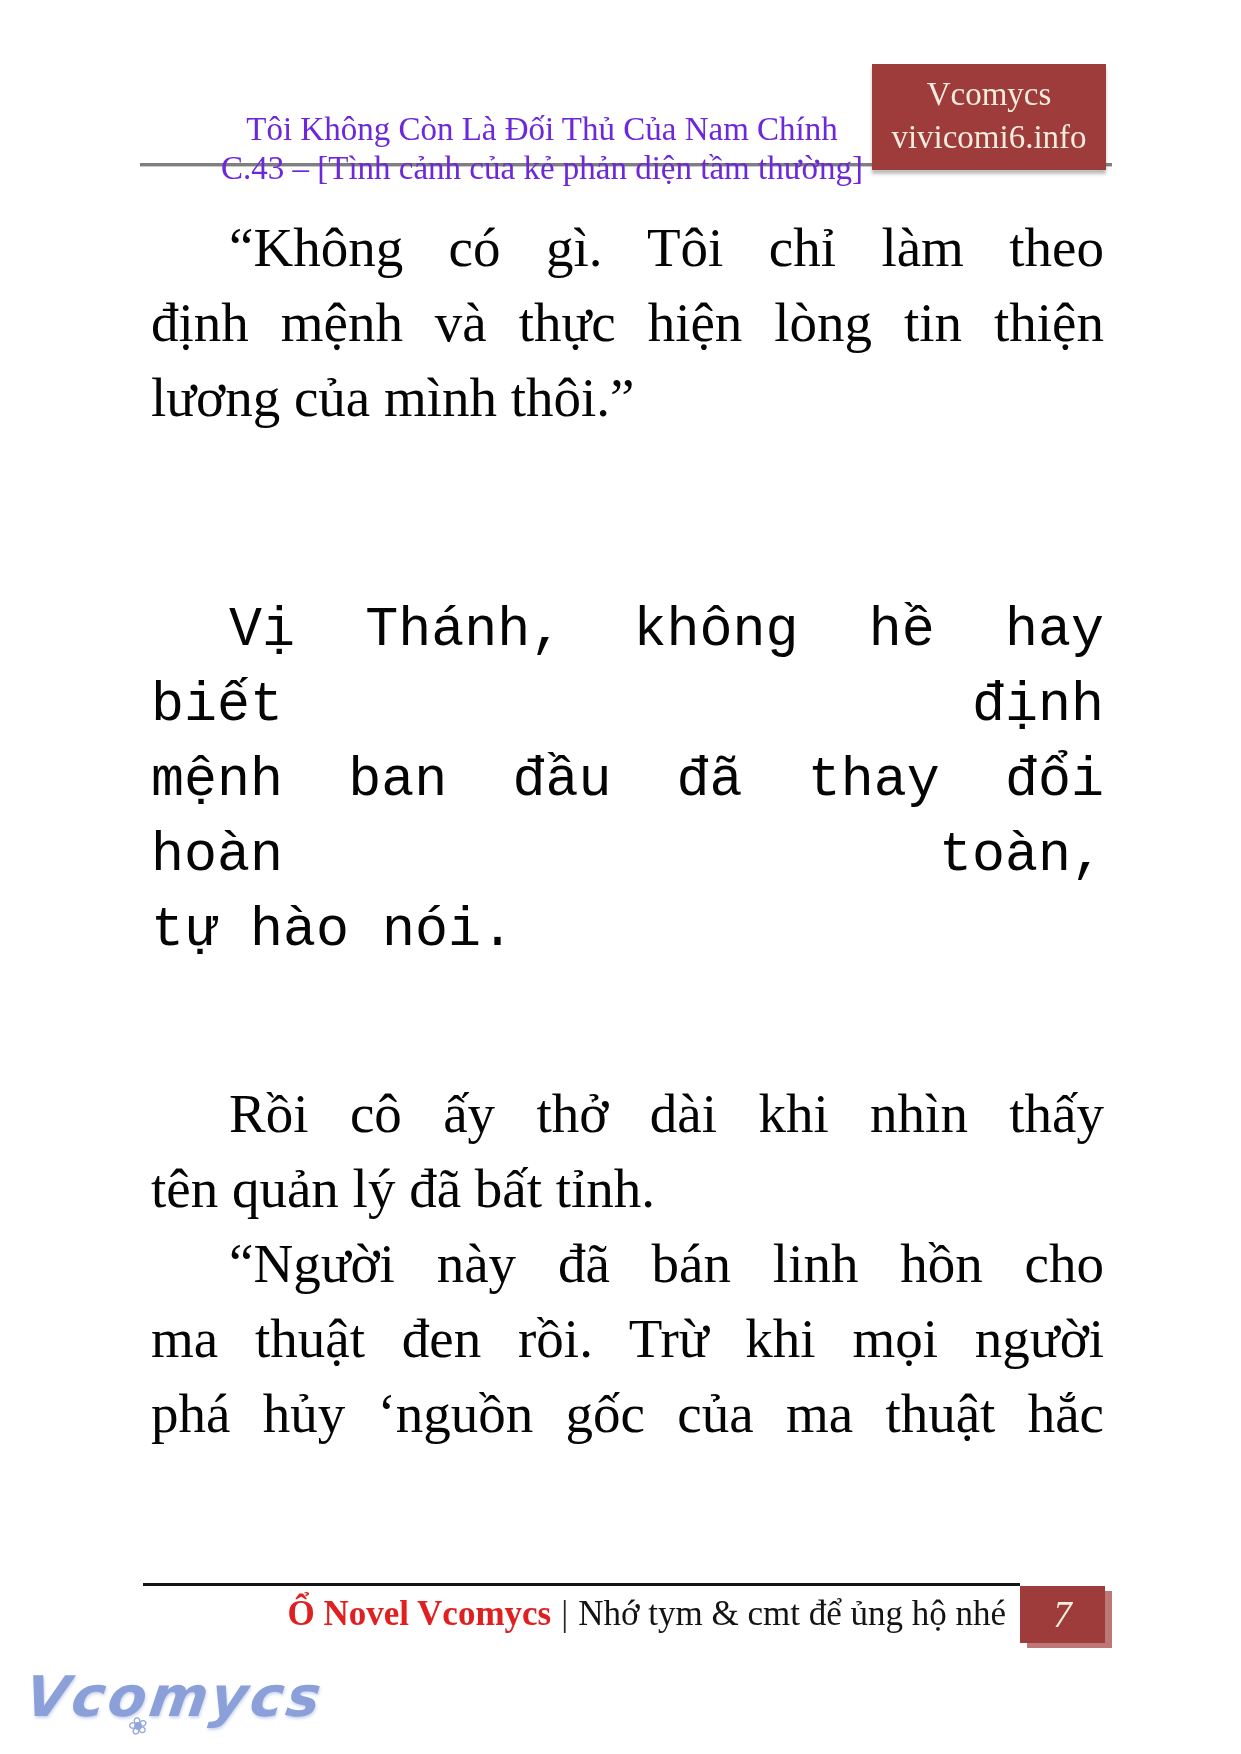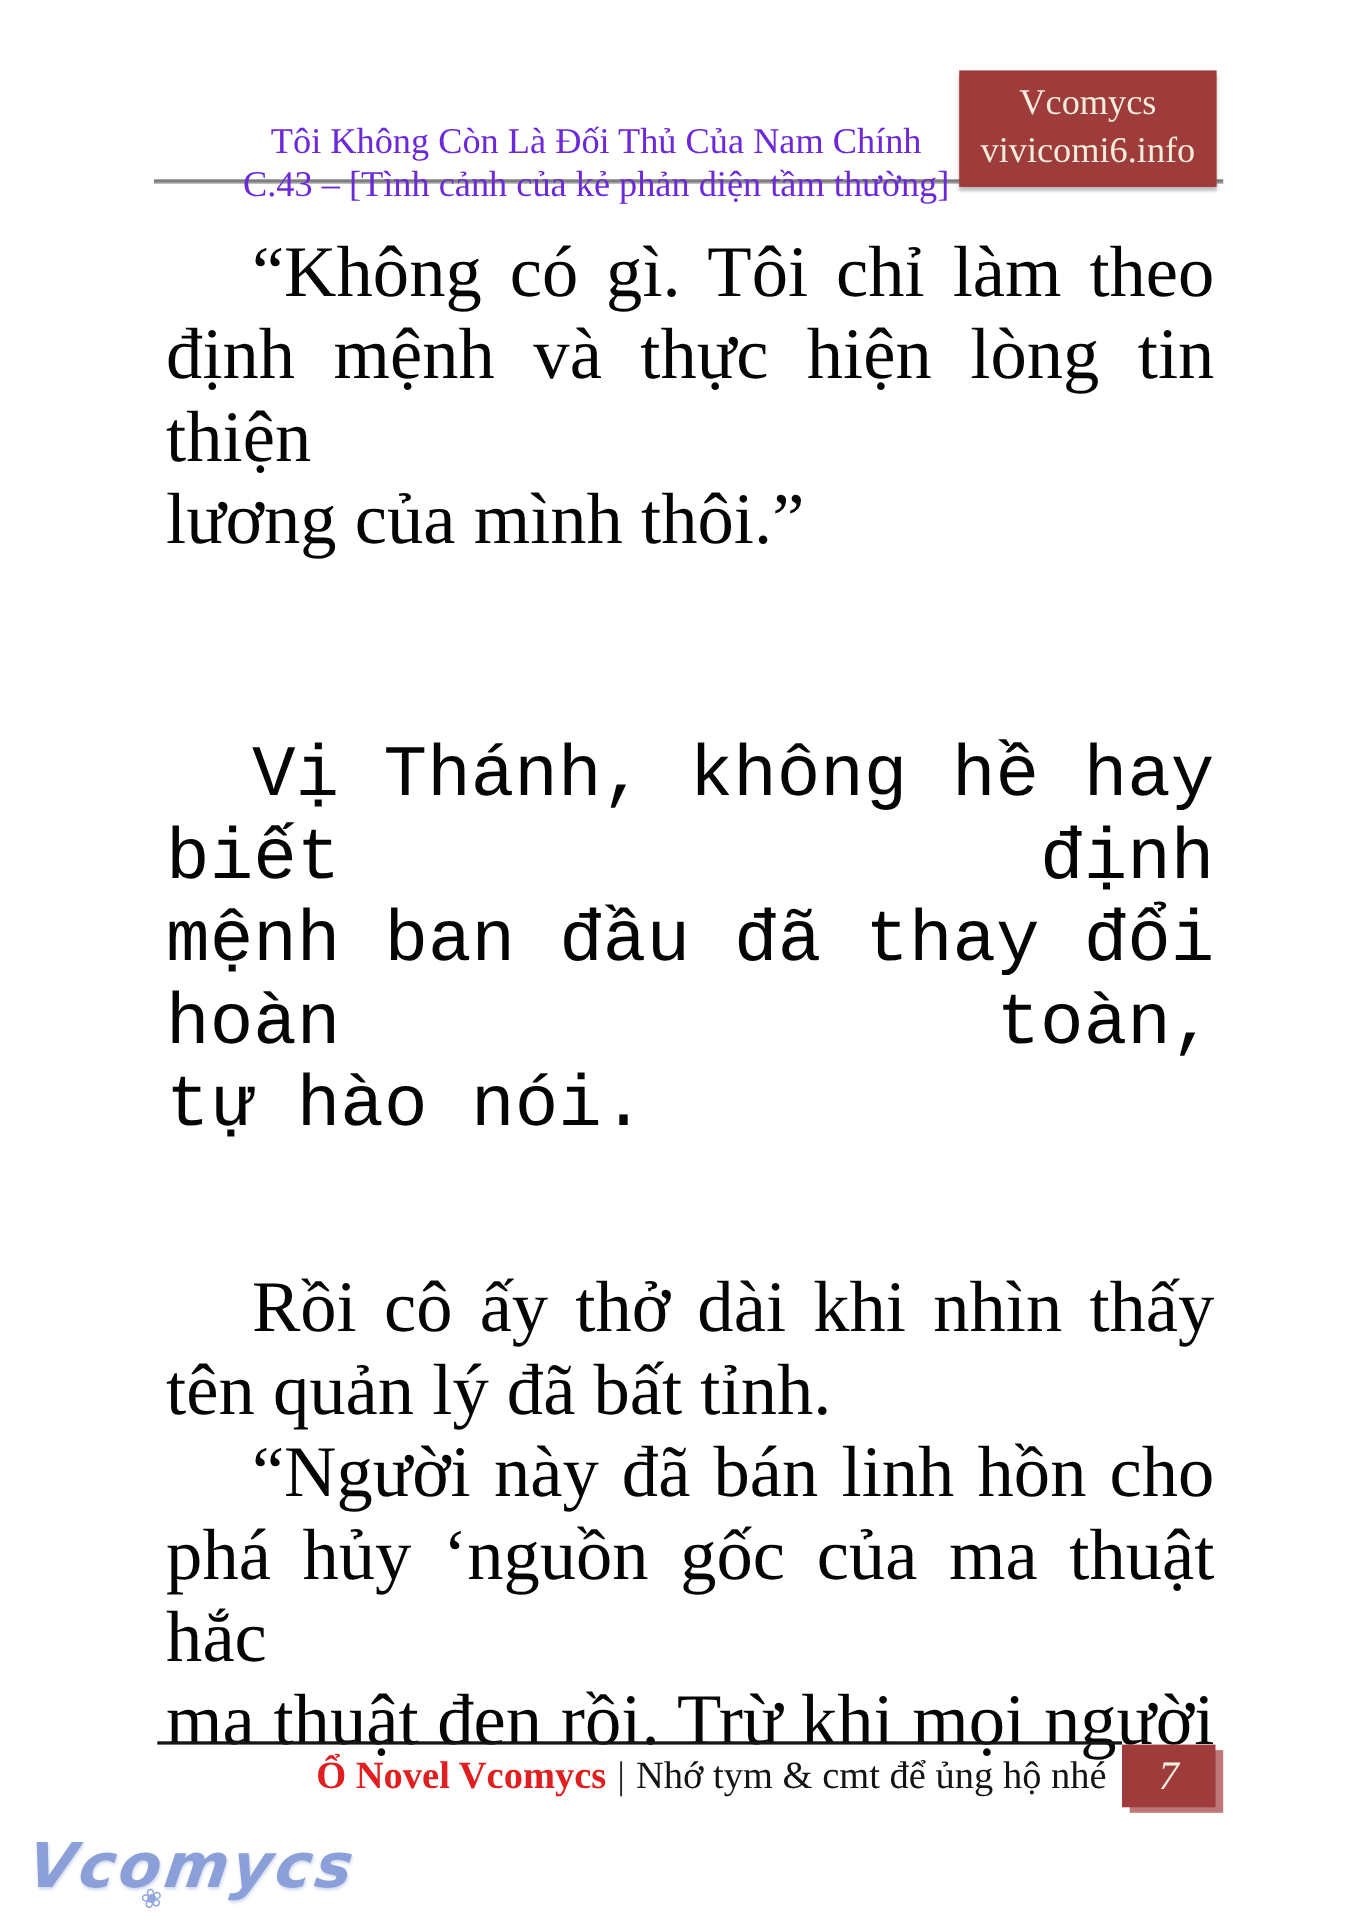--- a/index.html
+++ b/index.html
@@ -23,21 +23,21 @@
   .site-badge {
     position:absolute; left:872px; top:64px; width:234px; height:106px; z-index:3;
     background:#9e3b3b; color:#f3ecdc; text-align:center;
     font-size:33px; line-height:43px; padding-top:9px;
     box-shadow:0 4px 3px rgba(110,110,110,0.45);
   }
 
   
   .body-text {
     position:absolute; left:151px; top:210px; width:953px;
-    font-size:66px; line-height:75px; color:#050505;
+    font-size:55px; line-height:75px; color:#050505;
   }
   .para .line { text-align:justify; text-align-last:justify; }
   .para .line.first { text-indent:78px; }
   .para .line.lastleft { text-align-last:left; }
   .para-2 { margin-top:158px;font-family:Liberation Mono, monospace; }
   .para-3 { margin-top:108px; }
   .para-4 { }
 
   
   .footer-rule {
@@ -96,22 +96,22 @@
       <div class="line first">Vị Thánh, không hề hay biết định</div>
       <div class="line">mệnh ban đầu đã thay đổi hoàn toàn,</div>
       <div class="line lastleft">tự hào nói.</div>
     </div>
     <div class="para para-3">
       <div class="line first">Rồi cô ấy thở dài khi nhìn thấy</div>
       <div class="line lastleft">tên quản lý đã bất tỉnh.</div>
     </div>
     <div class="para para-4">
       <div class="line first">“Người này đã bán linh hồn cho</div>
+      <div class="line">ma thuật đen rồi. Trừ khi mọi người</div>
       <div class="line">phá hủy ‘nguồn gốc của ma thuật hắc</div>
-      <div class="line">ma thuật đen rồi. Trừ khi mọi người</div>
     </div>
   </div>
 
   <div class="footer-rule"></div>
   <div class="footer-text">
     <span class="footer-brand">Ổ Novel Vcomycs</span><span class="footer-sep">|</span><span>Nhớ tym &amp; cmt để ủng hộ nhé</span>
   </div>
   <div class="page-badge">
     <span>7</span>
   </div>

